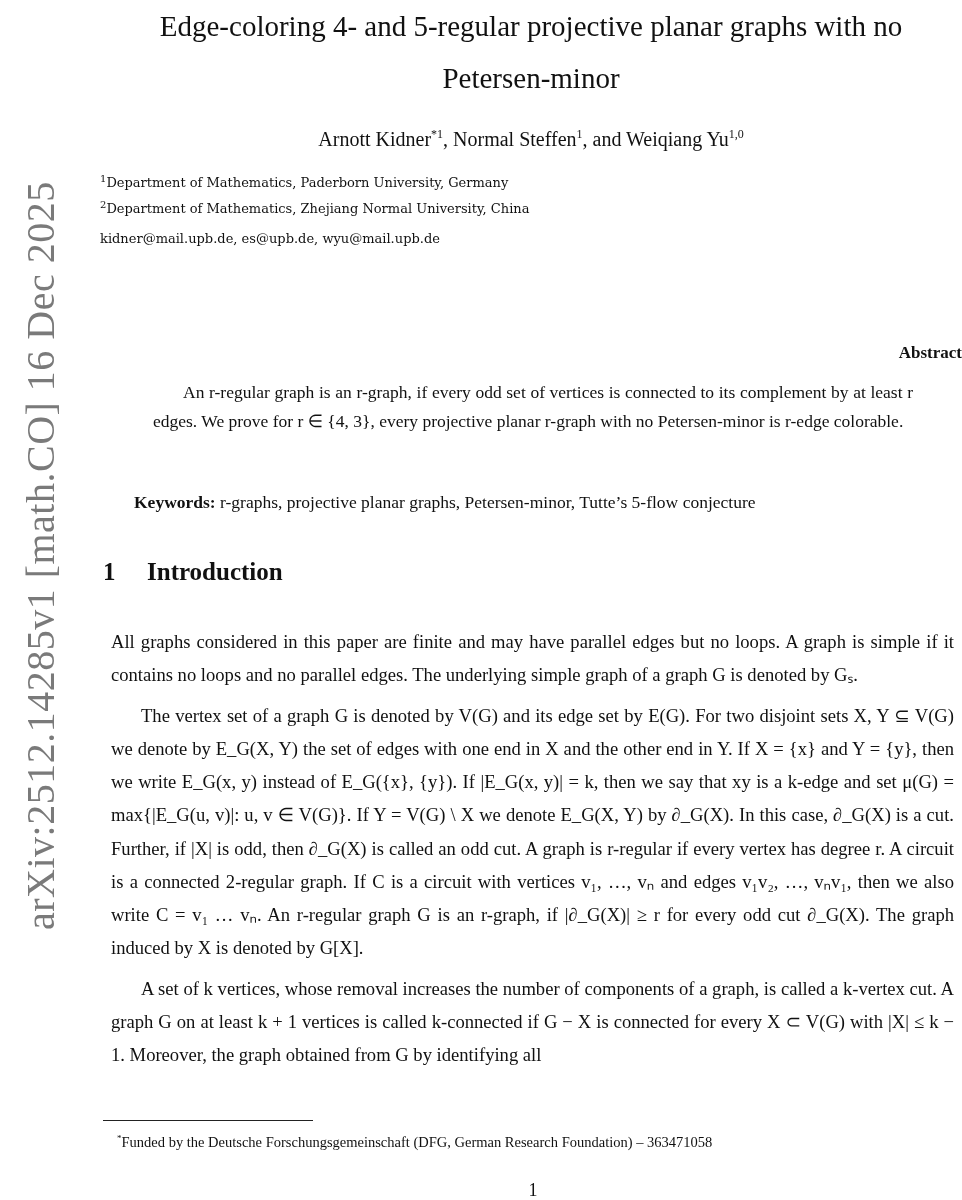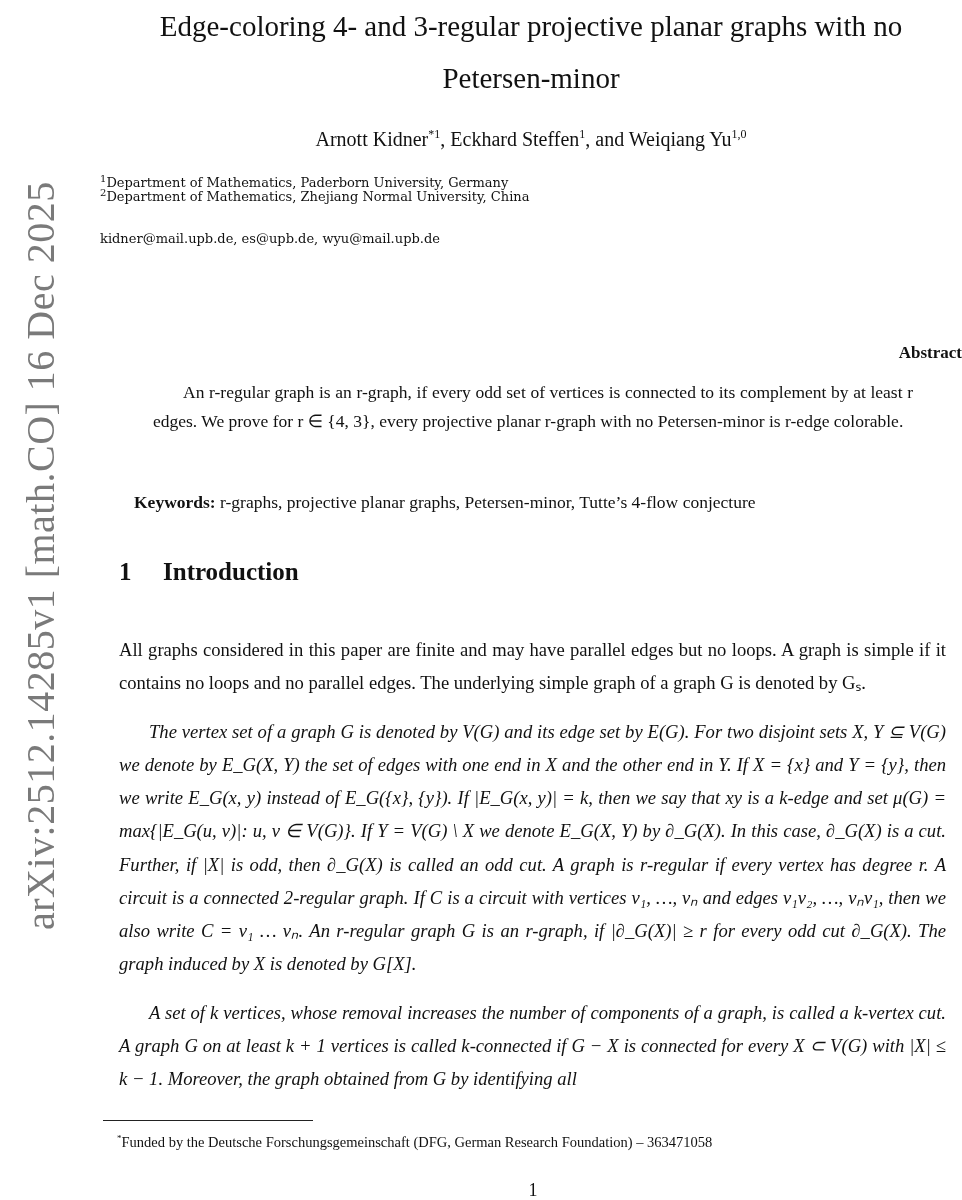--- a/index.html
+++ b/index.html
@@ -40,21 +40,21 @@
   .authors sup { font-size: 12px; }
 
   .affil {
     position: absolute; left: 100px; width: 862px;
     text-align: left;
     font-family: "DejaVu Serif", serif;
     font-size: 13px; line-height: 18px;
   }
   .affil sup { font-size: 10px; }
   .affil-1 { top: 170px; }
-  .affil-2 { top: 184px; }
+  .affil-2 { top: 196px; }
   .emails  { top: 222px; margin-top: 8px; }
 
   .abstract-heading {
     position: absolute; left: 100px; width: 862px; top: 343px;
     text-align: right;
     font-family: "Liberation Serif", serif;
     font-weight: bold; font-size: 17px;
   }
   .abstract-body {
     position: absolute; left: 153px; width: 760px; top: 378px;
@@ -67,32 +67,32 @@
   .keywords {
     position: absolute; left: 134px; width: 820px; top: 488px;
     font-family: "Liberation Serif", serif;
     font-size: 17.5px; line-height: 28px;
   }
   .keywords b { font-weight: bold; }
 
   .section-heading {
     position: absolute; left: 103px; top: 558px;
     font-family: "Liberation Serif", serif;
-    font-weight: bold; font-size: 25px; margin-left: 16px;
+    font-weight: bold; font-size: 25px;
   }
   .section-heading .num { display: inline-block; width: 44px; }
 
   .body-text {
     position: absolute; left: 103px; width: 859px; top: 617px;
     font-family: "Liberation Serif", serif;
     font-size: 18.6px; line-height: 33.1px;
     text-align: justify;
   }
-  .body-text p { margin: 16px; }
-  .body-text p.indent { text-indent: 30px; font-style: italic; }
+  .body-text p { margin: 8px; }
+  .body-text p.indent { text-indent: 30px; }
 
   .footnote-rule {
     position: absolute; left: 103px; top: 1120px;
     width: 210px; height: 1px; background: #222;
   }
   .footnote {
     position: absolute; left: 117px; top: 1128px; width: 840px;
     font-family: "Liberation Serif", serif;
     font-size: 14.5px; line-height: 20px;
   }
@@ -106,42 +106,42 @@
   }
 </style>
 </head>
 <body>
 
 <div class="page">
 
   <div class="arxiv-stamp">arXiv:2512.14285v1  [math.CO]  16 Dec 2025</div>
 
   <h1 class="title">
-    <span>Edge-coloring 4- and 3-regular projective planar graphs with no</span><br>
+    <span>Edge-coloring 4- and 5-regular projective planar graphs with no</span><br>
     <span>Petersen-minor</span>
   </h1>
 
   <div class="authors">
-    <span>Arnott Kidner</span><sup>*1</sup><span>, </span><span>Eckhard Steffen</span><sup>1</sup><span>, and </span><span>Weiqiang Yu</span><sup>1,0</sup>
+    <span>Arnott Kidner</span><sup>*1</sup><span>, </span><span>Normal Steffen</span><sup>1</sup><span>, and </span><span>Weiqiang Yu</span><sup>1,0</sup>
   </div>
 
   <div class="affil affil-1">
     <sup>1</sup><span>Department of Mathematics, Paderborn University, Germany</span>
   </div>
   <div class="affil affil-2">
     <sup>2</sup><span>Department of Mathematics, Zhejiang Normal University, China</span>
   </div>
   <div class="affil emails">kidner@mail.upb.de, es@upb.de, wyu@mail.upb.de</div>
 
   <div class="abstract-heading">Abstract</div>
   <div class="abstract-body">An r-regular graph is an r-graph, if every odd set of vertices is connected to its complement by at least r edges. We prove for r ∈ {4, 3}, every projective planar r-graph with no Petersen-minor is r-edge colorable.</div>
 
   <div class="keywords">
     <b>Keywords:</b>
-    <span>r-graphs, projective planar graphs, Petersen-minor, Tutte’s 4-flow conjecture</span>
+    <span>r-graphs, projective planar graphs, Petersen-minor, Tutte’s 5-flow conjecture</span>
   </div>
 
   <div class="section-heading">
     <span class="num">1</span><span>Introduction</span>
   </div>
 
   <div class="body-text">
     <p>All graphs considered in this paper are finite and may have parallel edges but no loops. A graph is simple if it contains no loops and no parallel edges. The underlying simple graph of a graph G is denoted by Gₛ.</p>
     <p class="indent">The vertex set of a graph G is denoted by V(G) and its edge set by E(G). For two disjoint sets X, Y ⊆ V(G) we denote by E_G(X, Y) the set of edges with one end in X and the other end in Y. If X = {x} and Y = {y}, then we write E_G(x, y) instead of E_G({x}, {y}). If |E_G(x, y)| = k, then we say that xy is a k-edge and set μ(G) = max{|E_G(u, v)|: u, v ∈ V(G)}. If Y = V(G) \ X we denote E_G(X, Y) by ∂_G(X). In this case, ∂_G(X) is a cut. Further, if |X| is odd, then ∂_G(X) is called an odd cut. A graph is r-regular if every vertex has degree r. A circuit is a connected 2-regular graph. If C is a circuit with vertices v₁, …, vₙ and edges v₁v₂, …, vₙv₁, then we also write C = v₁ … vₙ. An r-regular graph G is an r-graph, if |∂_G(X)| ≥ r for every odd cut ∂_G(X). The graph induced by X is denoted by G[X].</p>
     <p class="indent">A set of k vertices, whose removal increases the number of components of a graph, is called a k-vertex cut. A graph G on at least k + 1 vertices is called k-connected if G − X is connected for every X ⊂ V(G) with |X| ≤ k − 1. Moreover, the graph obtained from G by identifying all</p>

